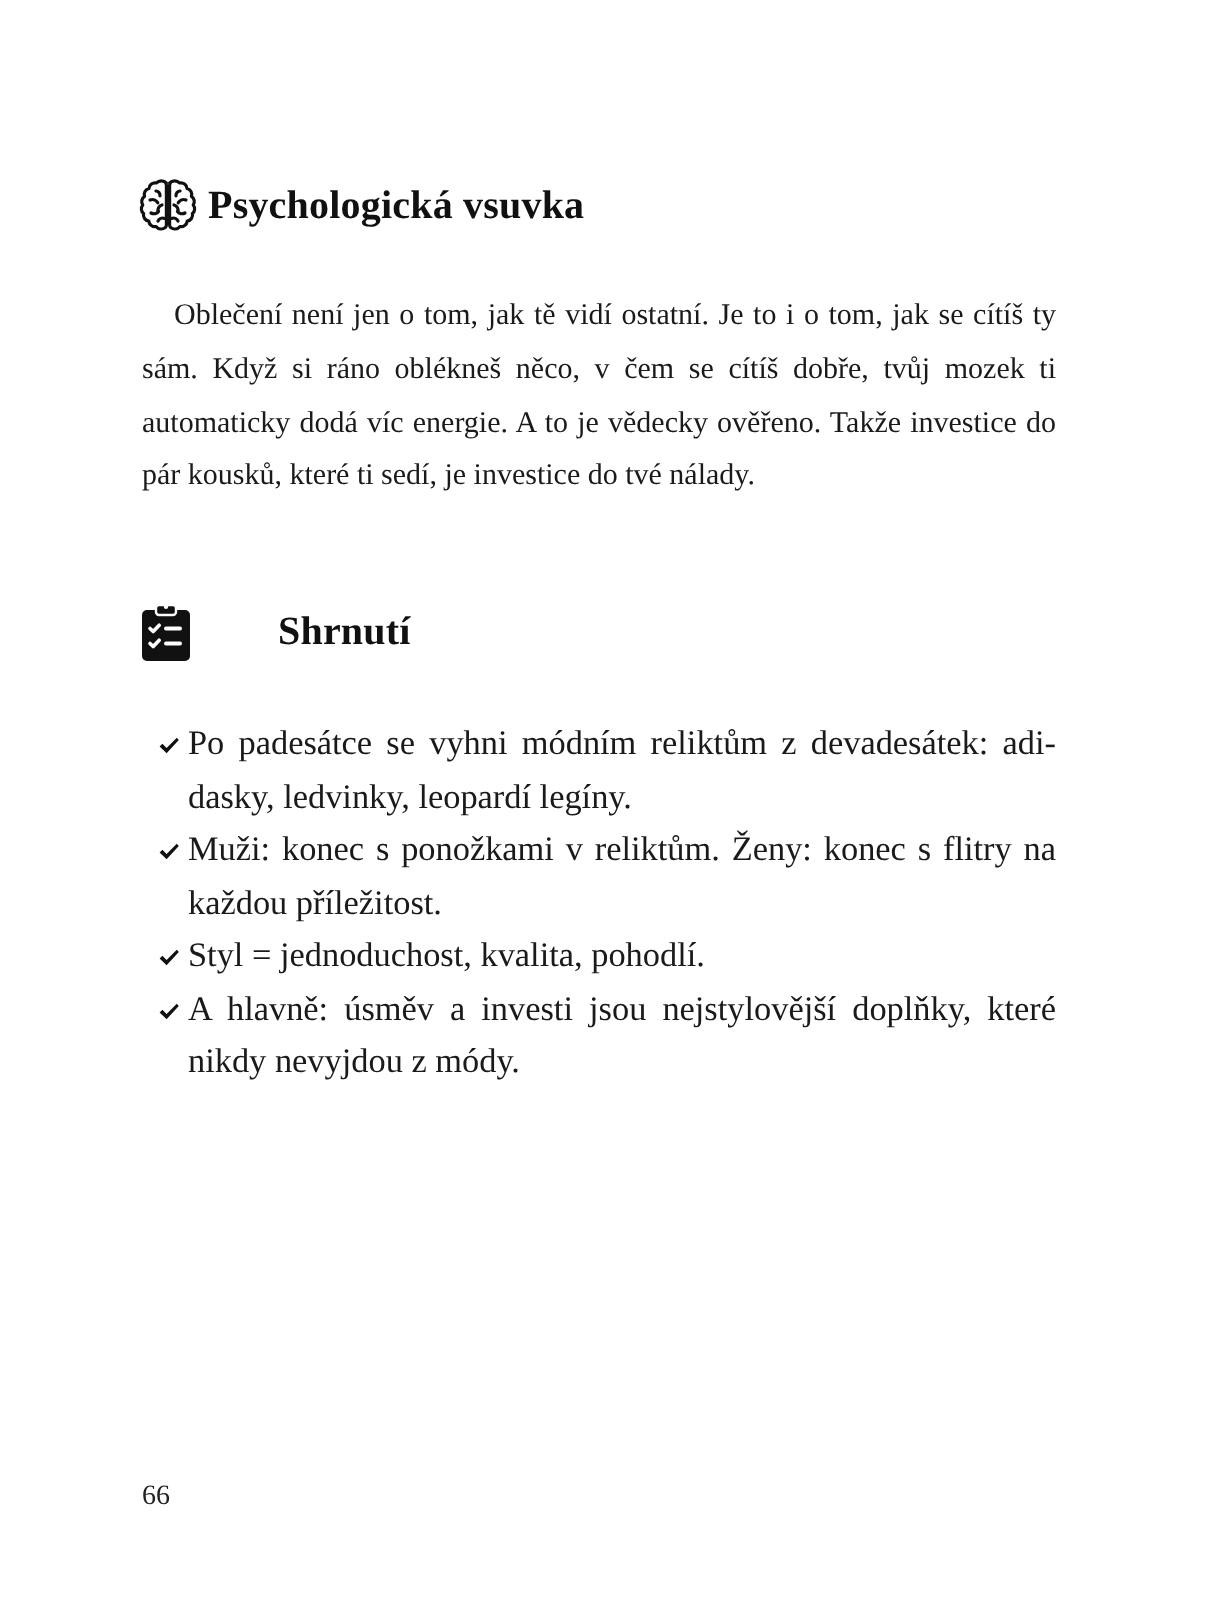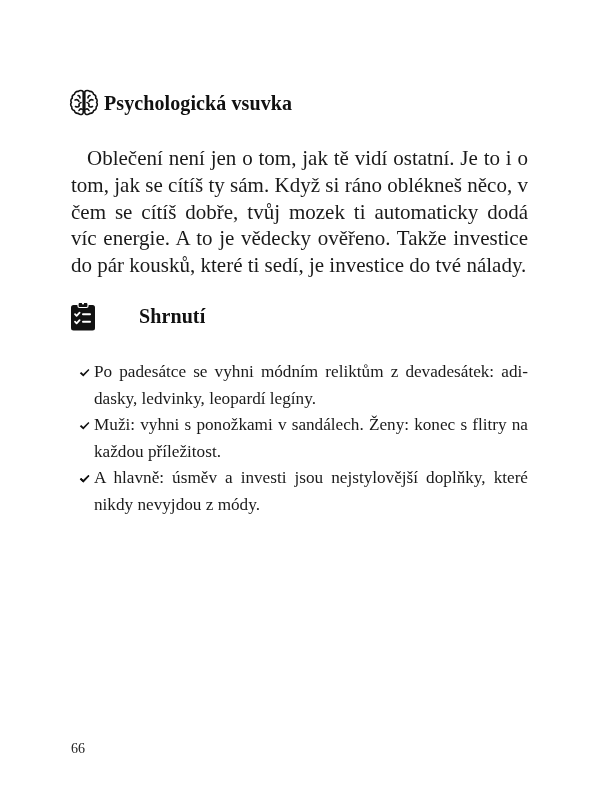--- a/index.html
+++ b/index.html
@@ -44,21 +44,21 @@
     #heading-psych { top: 87px; }
     #heading-summary { top: 301px; gap: 37px; }
     #heading-summary .icon { width: 26px; height: 30px; margin-right: 6px; margin-left: 2px; }
 
     .body-para {
       position: absolute;
       left: 71px;
       top: 145px;
       width: 457px;
       margin: 0;
-      font-size: 21px;
+      font-size: 15px;
       line-height: 26.8px;
       text-align: justify;
       text-indent: 16px;
       hyphens: manual;
     }
 
     .summary-list {
       position: absolute;
       left: 71px;
       top: 359px;
@@ -134,28 +134,29 @@
           </svg>
       </span>
       <span>Po padesátce se vyhni módním reliktům z devadesátek: adi­dasky, ledvinky, leopardí legíny.</span>
     </li>
     <li>
       <span class="check">
         <svg viewBox="0 0 11 10">
             <path d="M0.8 5.2 L2.2 3.9 L4.3 6 L9.4 0.9 L10.4 2 L4.3 8.6 Z" fill="#111"></path>
           </svg>
       </span>
-      <span>Muži: vyhni s ponožkami v sandálech. Ženy: konec s flitry na každou příležitost.</span>
+      <span>Muži: konec s ponožkami v reliktům. Ženy: konec s flitry na každou příležitost.</span>
     </li>
     <li>
       <span class="check">
         <svg viewBox="0 0 11 10">
             <path d="M0.8 5.2 L2.2 3.9 L4.3 6 L9.4 0.9 L10.4 2 L4.3 8.6 Z" fill="#111"></path>
           </svg>
       </span>
+      <span>Styl = jednoduchost, kvalita, pohodlí.</span>
     </li>
     <li>
       <span class="check">
         <svg viewBox="0 0 11 10">
             <path d="M0.8 5.2 L2.2 3.9 L4.3 6 L9.4 0.9 L10.4 2 L4.3 8.6 Z" fill="#111"></path>
           </svg>
       </span>
       <span>A hlavně: úsměv a investi jsou nejstylovější doplňky, které nikdy nevyjdou z módy.</span>
     </li>
   </ul>

